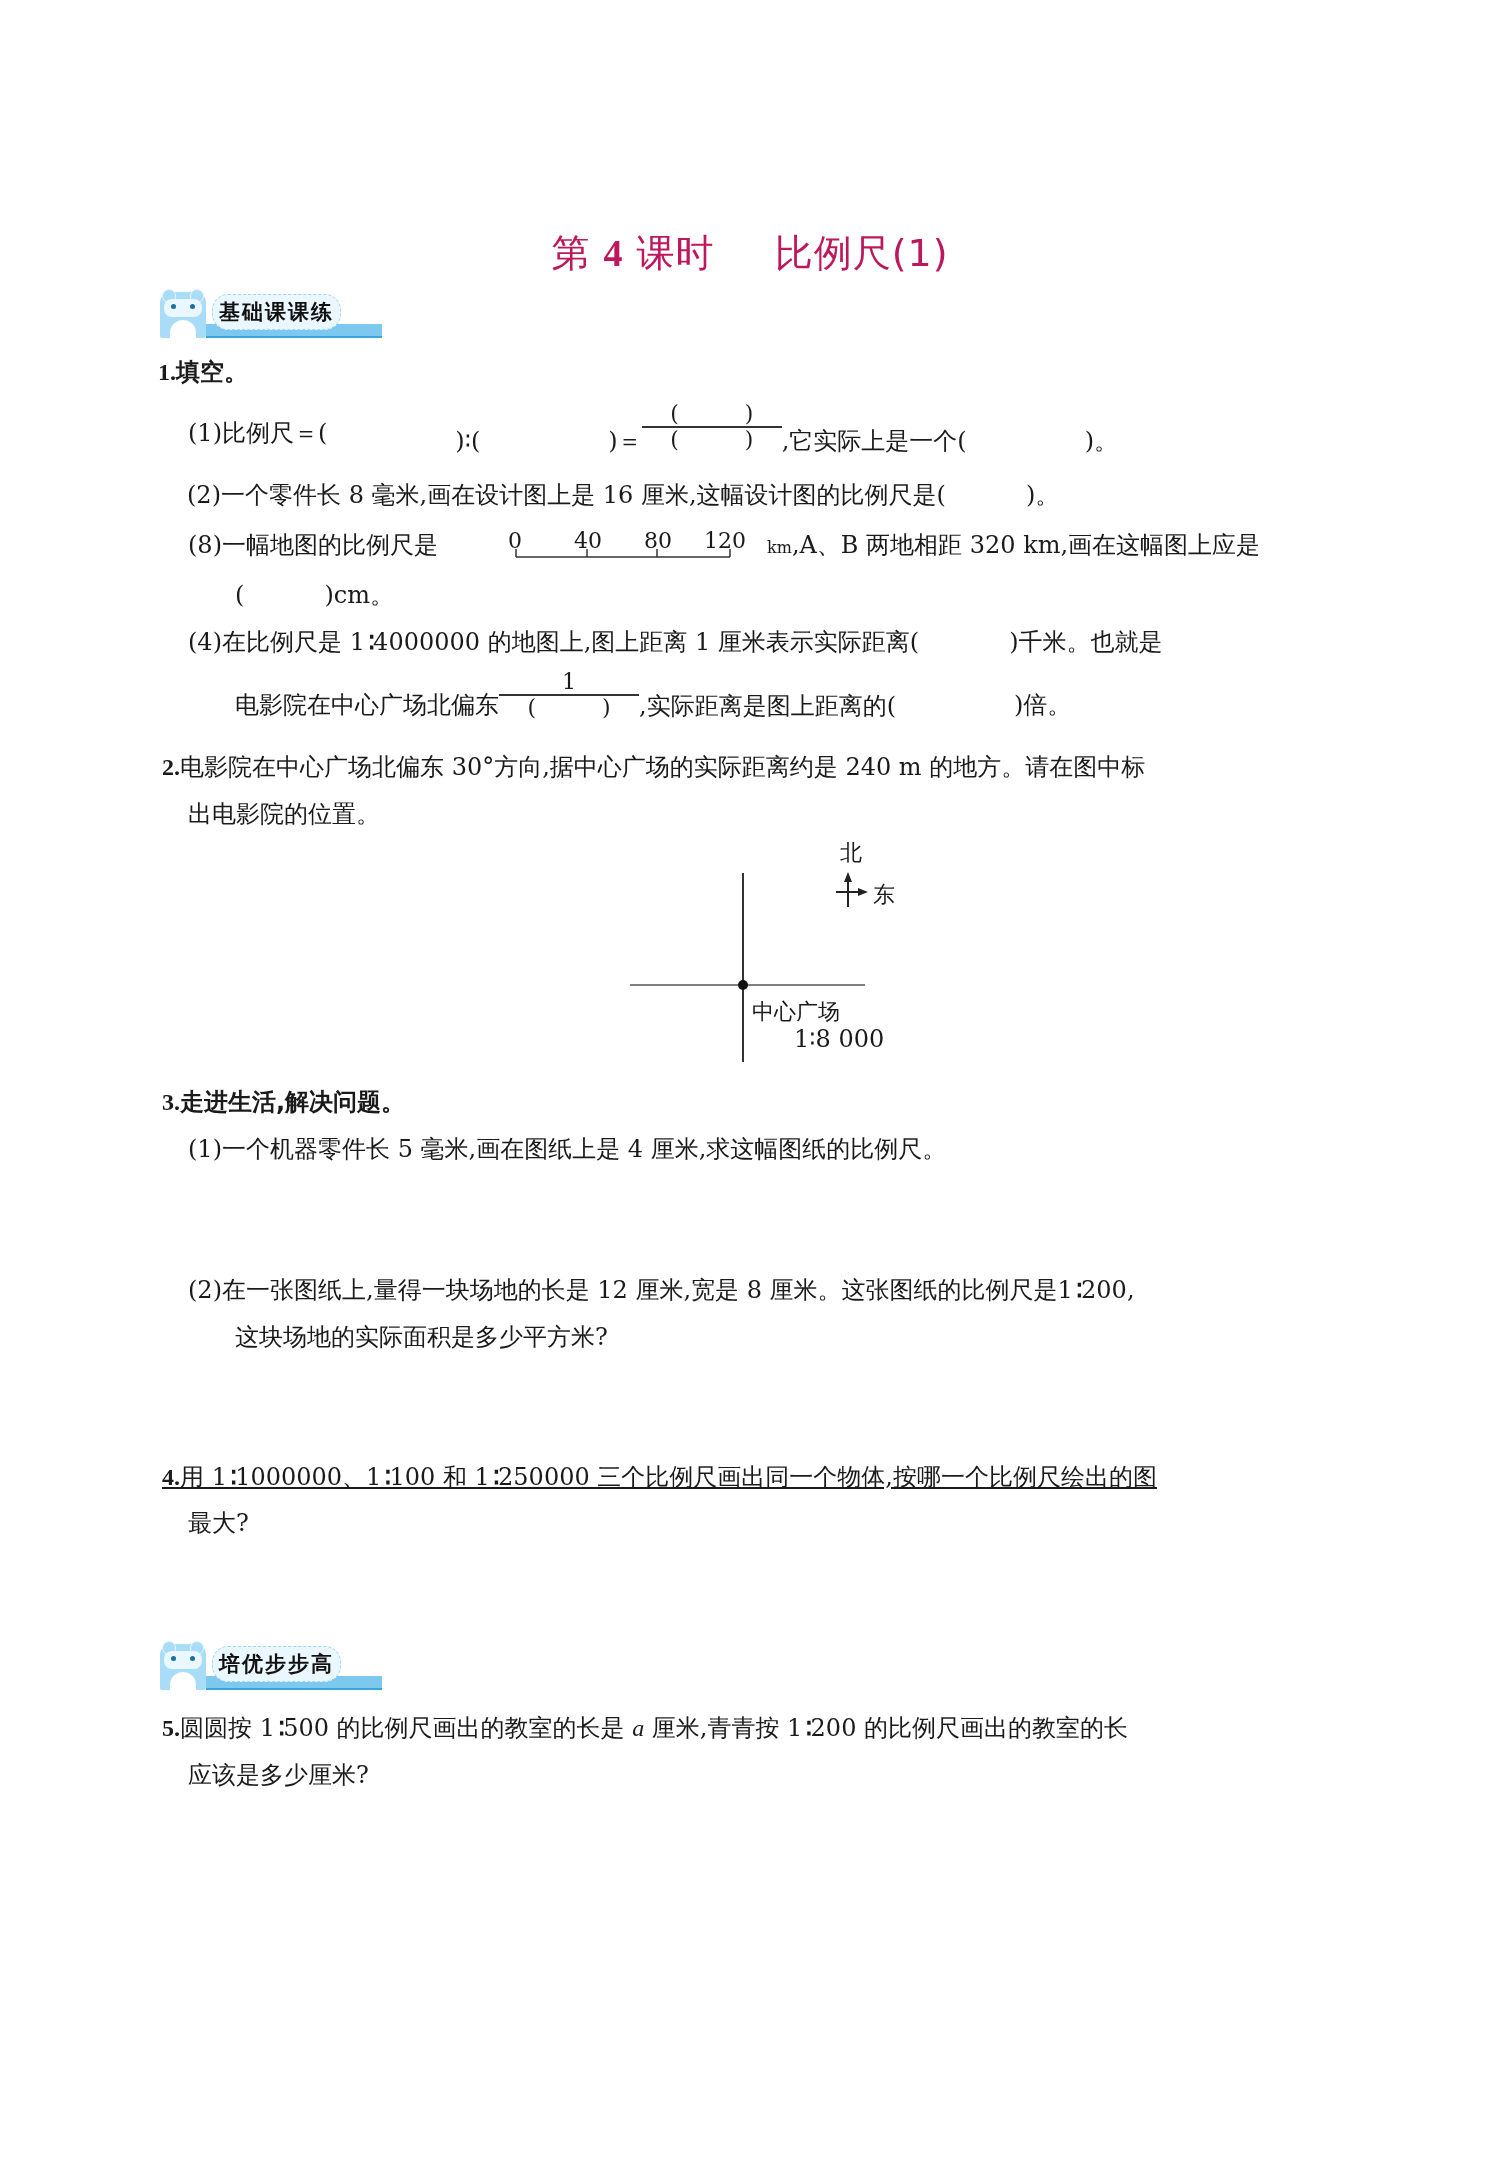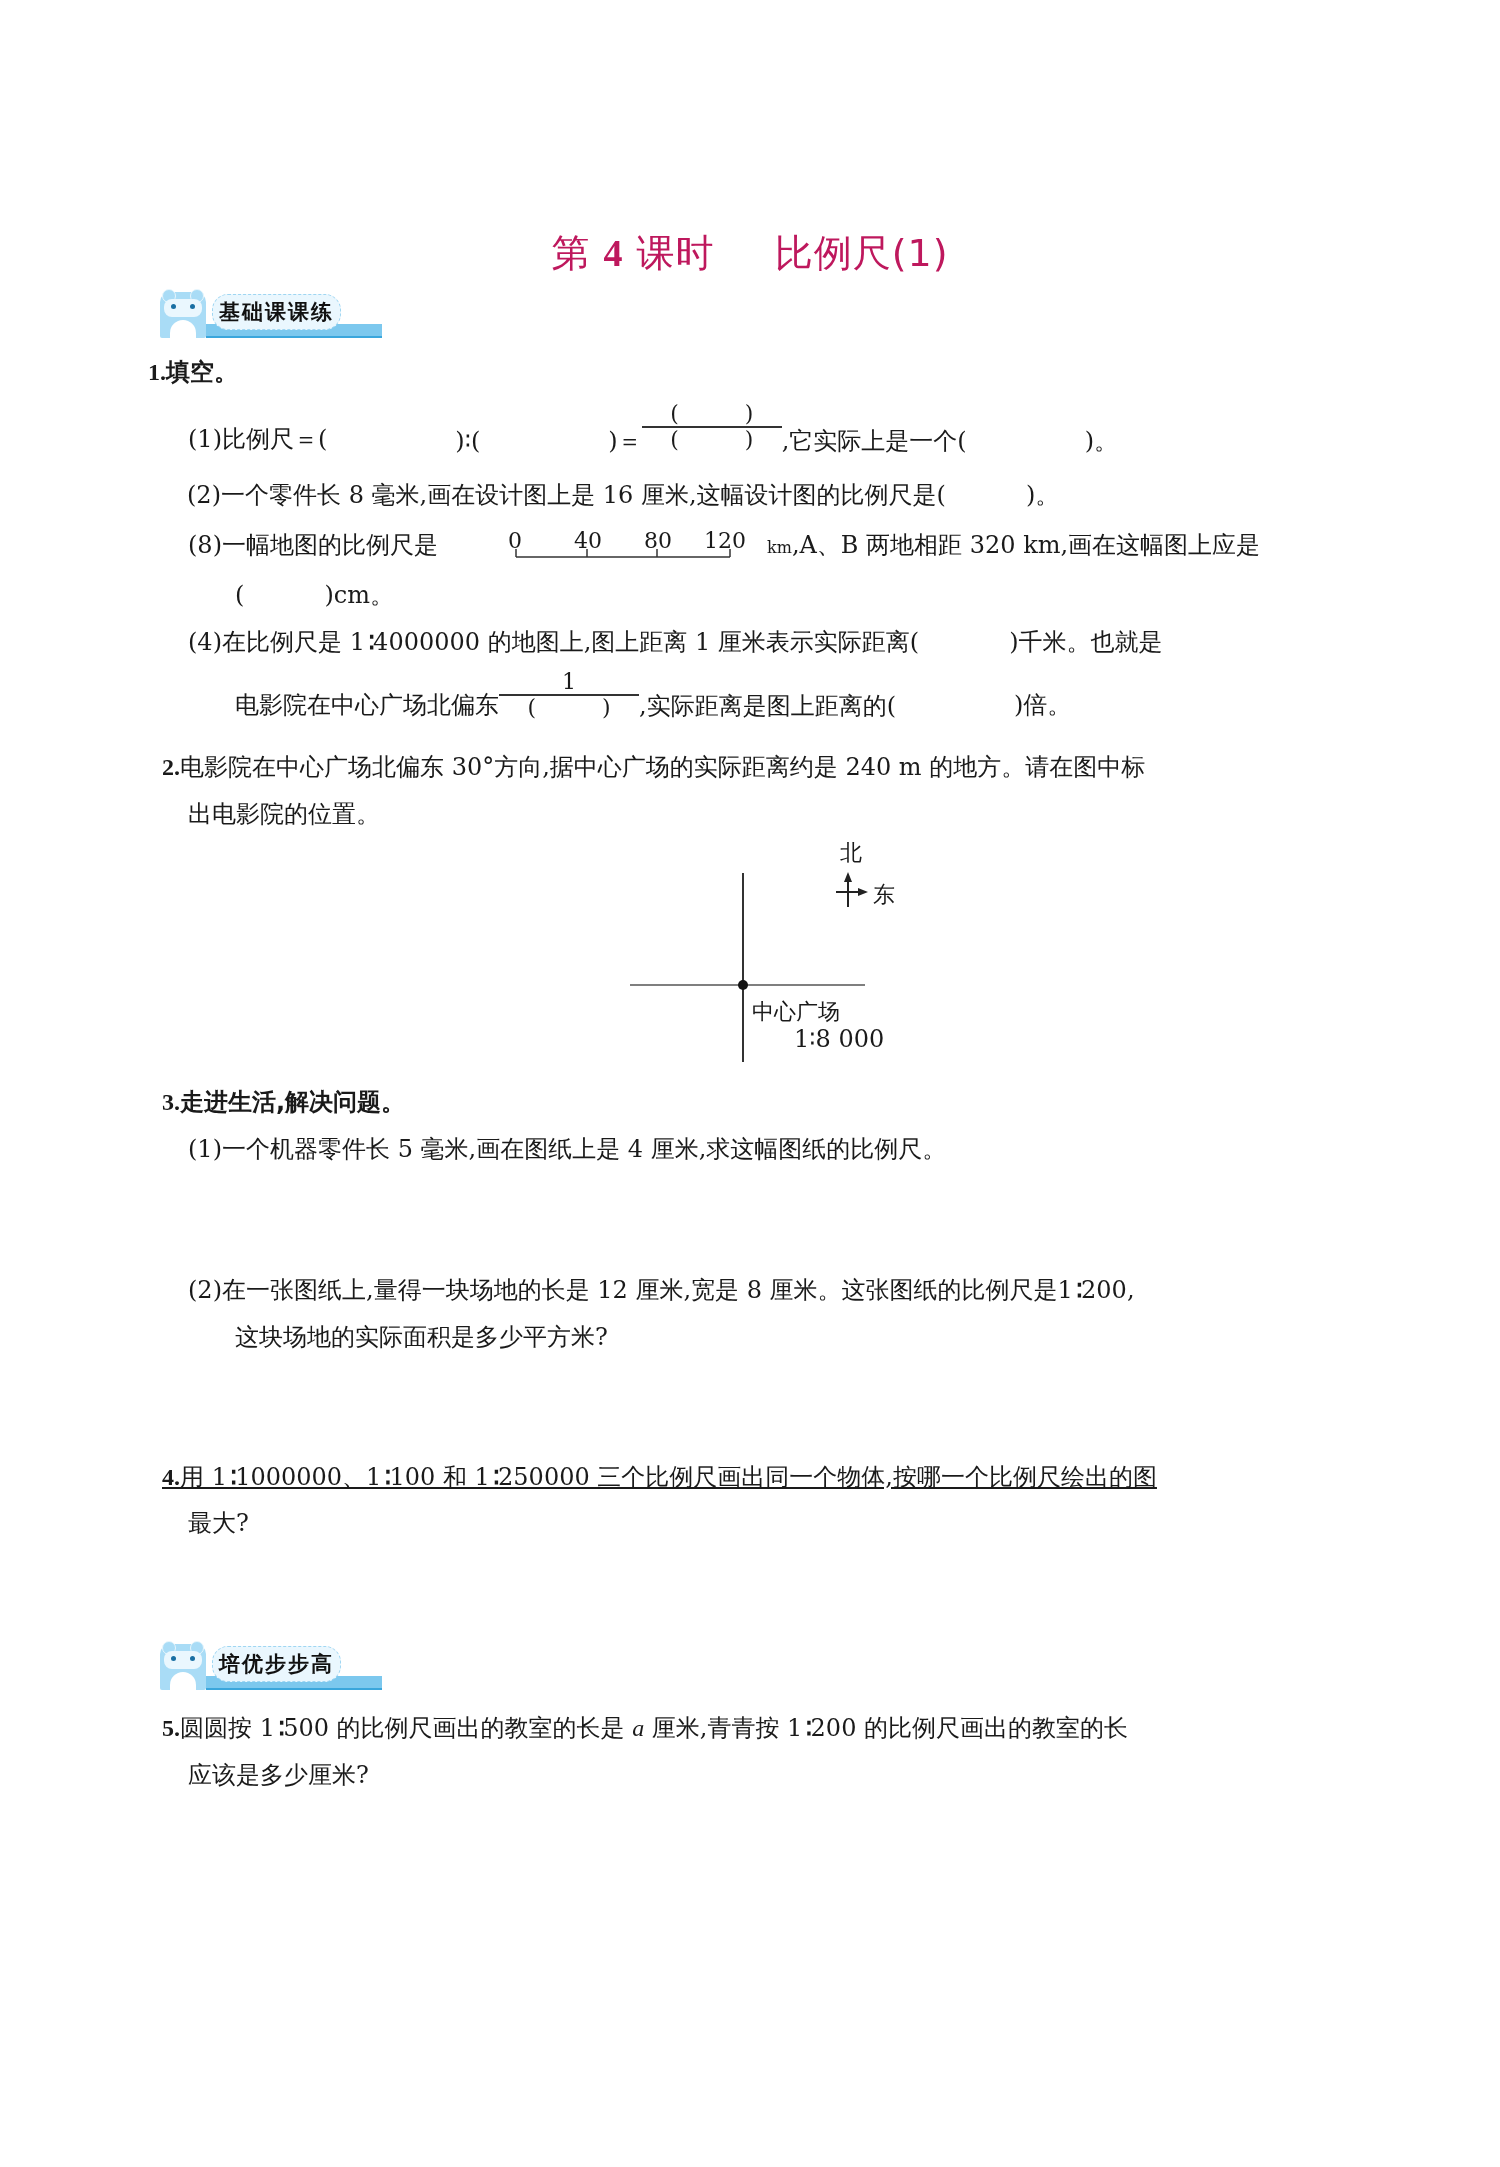--- a/index.html
+++ b/index.html
@@ -64,26 +64,26 @@
       <div class="ear r"></div>
     <div class="face"></div>
       <div class="eye l"></div>
       <div class="eye r"></div>
     <div class="belly"></div>
   </div>
   <div class="base"></div>
   <div class="label">基础课课练</div>
 </div>
 
-<div class="abs q" style="left:148px; top:357px;">
+<div class="abs q" style="left:158px; top:357px;">
   <span class="qnum">1.</span><span class="qhead">填空。</span>
 </div>
 
 <div class="abs q" style="left:188px; top:402px; height:60px;">
-  <span style="position:relative; top:13px;">(1)比例尺＝(</span><span class="blank" style="width:128px;"></span><span style="position:relative; top:15px;">)∶(</span><span class="blank" style="width:128px;"></span><span style="position:relative; top:15px;">)＝</span><span class="frac" style="width:140px; top:0px;">
+  <span style="position:relative; top:7px;">(1)比例尺＝(</span><span class="blank" style="width:128px;"></span><span style="position:relative; top:15px;">)∶(</span><span class="blank" style="width:128px;"></span><span style="position:relative; top:15px;">)＝</span><span class="frac" style="width:140px; top:0px;">
     <span class="num">(　　　)</span>
     <span class="bar"></span>
     <span class="den">(　　　)</span>
   </span><span style="position:relative; top:15px;">,它实际上是一个(</span><span class="blank" style="width:118px;"></span><span style="position:relative; top:15px;">)。</span>
 </div>
 
 <div class="abs q" style="left:187px; top:480px;">
   <span>(2)一个零件长 8 毫米,画在设计图上是 16 厘米,这幅设计图的比例尺是(</span><span class="blank" style="width:80px;"></span><span>)。</span>
 </div>
 

